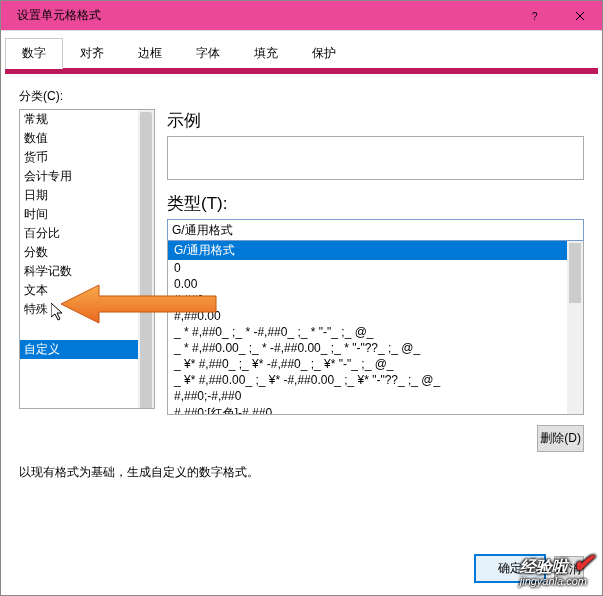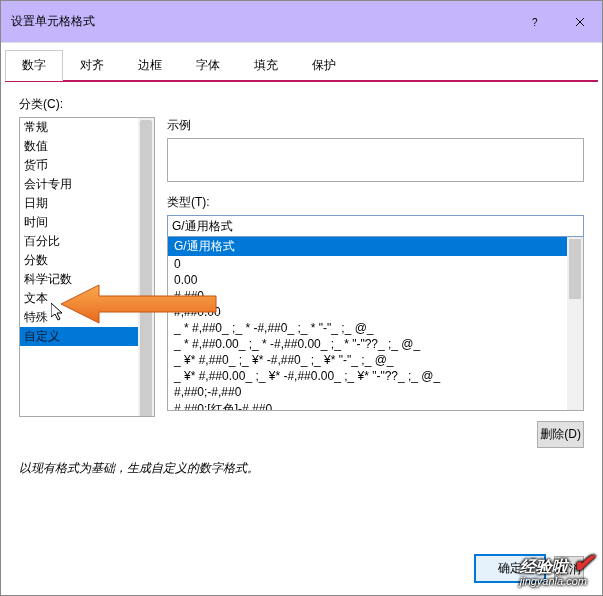--- a/index.html
+++ b/index.html
@@ -1,49 +1,49 @@
 <!DOCTYPE html>
 <html><head>
 <meta charset="utf-8">
 <style>
   * { box-sizing: border-box; margin: 0; padding: 0; }
   body { font-family: "Segoe UI", "Microsoft YaHei", Arial, sans-serif; font-size: 12px; background: #fff; }
   .dialog { width: 603px; height: 596px; border: 1px solid #888; background: #fff; position: relative; }
-  .titlebar { height: 42px; background: #c4b5fd; display: flex; align-items: center; padding-left: 10px; border-bottom: 1px solid #ddd; }
+  .titlebar { height: 30px; background: #ec4899; display: flex; align-items: center; padding-left: 16px; border-bottom: 1px solid #ddd; }
   .titlebar-title { flex: 1; font-size: 12px; }
   .titlebar-controls { display: flex; height: 100%; }
   .titlebar-btn { width: 45px; height: 100%; display: flex; align-items: center; justify-content: center; cursor: pointer; }
   .titlebar-btn svg { width: 10px; height: 10px; }
-  .tabs { display: flex; border-bottom: 2px solid #be185d; margin: 0 4px; padding-top: 6px; }
+  .tabs { display: flex; border-bottom: 6px solid #be185d; margin: 0 4px; padding-top: 6px; }
   .tab { padding: 6px 16px; border: 1px solid transparent; border-bottom: none; position: relative; top: 1px; cursor: pointer; font-size: 12px; }
   .tab.active { border-color: #ccc; background: #fff; border-bottom: 1px solid #fff; }
   .body { padding: 14px 18px 10px 18px; }
   .label-top { margin-bottom: 4px; }
   .main-row { display: flex; gap: 12px; }
   .category-wrap { width: 136px; }
   .listbox { border: 1px solid #aaa; height: 300px; background: #fff; overflow: hidden; position: relative; }
   .listbox-inner { overflow-y: auto; height: 100%; }
   .listbox-item { padding: 1px 4px; font-size: 12px; cursor: default; }
-  .listbox-item.selected { background: #0078d7; color: #0f172a; }
+  .listbox-item.selected { background: #0078d7; color: #ffffff; margin-top: 21px; }
   .scrollbar { position: absolute; right: 0; top: 0; bottom: 0; width: 16px; background: #f0f0f0; }
   .scroll-thumb { background: #ccc; margin: 2px; border-radius: 2px; }
   .right-col { flex: 1; }
-  .section-label { margin-bottom: 4px; font-size: 12px; }
+  .section-label { margin-bottom: 4px; font-size: 17px; }
   .sample-box { border: 1px solid #aaa; height: 44px; margin-bottom: 12px; padding: 4px 6px; background: #fff; }
   .type-input { width: 100%; border: 1px solid #7a9ccc; padding: 2px 4px; font-size: 12px; height: 22px; margin-bottom: 0; }
   .type-list { border: 1px solid #aaa; border-top: none; height: 174px; background: #fff; position: relative; }
   .type-list-inner { overflow: hidden; height: 100%; }
   .type-item { padding: 1px 6px; font-size: 12px; white-space: nowrap; cursor: default; }
   .type-item.selected { background: #0078d7; color: #fff; }
   .type-scrollbar { position: absolute; right: 0; top: 0; bottom: 0; width: 16px; background: #f0f0f0; }
   .type-scroll-thumb { background: #ccc; margin: 2px; height: 60px; }
   .delete-row { display: flex; justify-content: flex-end; margin-top: 10px; }
   .btn { border: 1px solid #adadad; background: #e1e1e1; padding: 4px 2px; font-size: 12px; cursor: pointer; }
   .btn:disabled { color: #888; }
-  .hint-text { margin-top: 12px; margin-left: 0; font-size: 12px; font-style: italic; }
+  .hint-text { margin-top: 12px; margin-left: 0; font-size: 12px; }
   .footer { position: absolute; bottom: 12px; right: 18px; display: flex; gap: 8px; align-items: flex-end; }
   .btn-primary { border: 2px solid #0078d7; background: #e5f1fb; padding: 4px 22px; }
   
   .arrow-overlay { position: absolute; pointer-events: none; }
   
   .cursor { position: absolute; pointer-events: none; }
   
   .watermark { position: absolute; right: 8px; bottom: 8px; display: flex; align-items: center; gap: 4px; font-weight: bold; font-style: italic; color: #fff; text-shadow: 0 0 3px #000, 0 0 3px #000, 0 0 3px #000; font-size: 16px; font-family: Arial, sans-serif; padding-left: 42px; }
   .watermark .check { color: #e03030; font-size: 26px; }
   .watermark .sub { font-size: 11px; font-weight: normal; font-style: italic; display:block; margin-top:-4px; }

